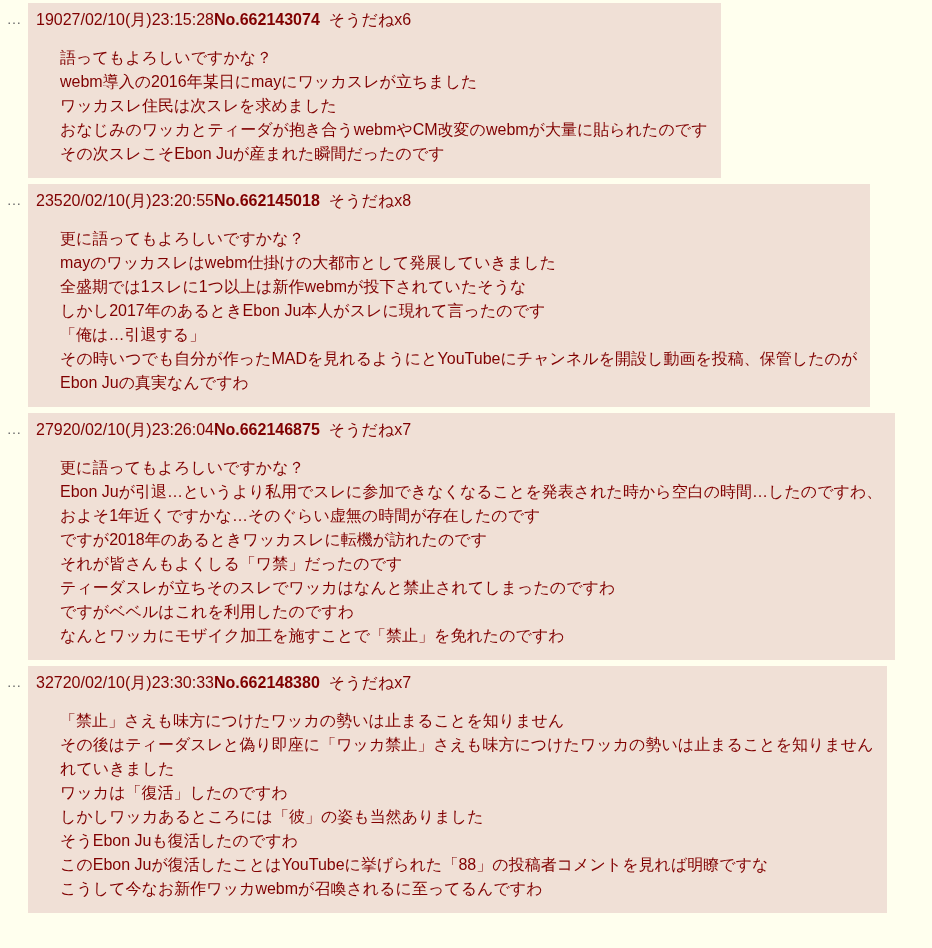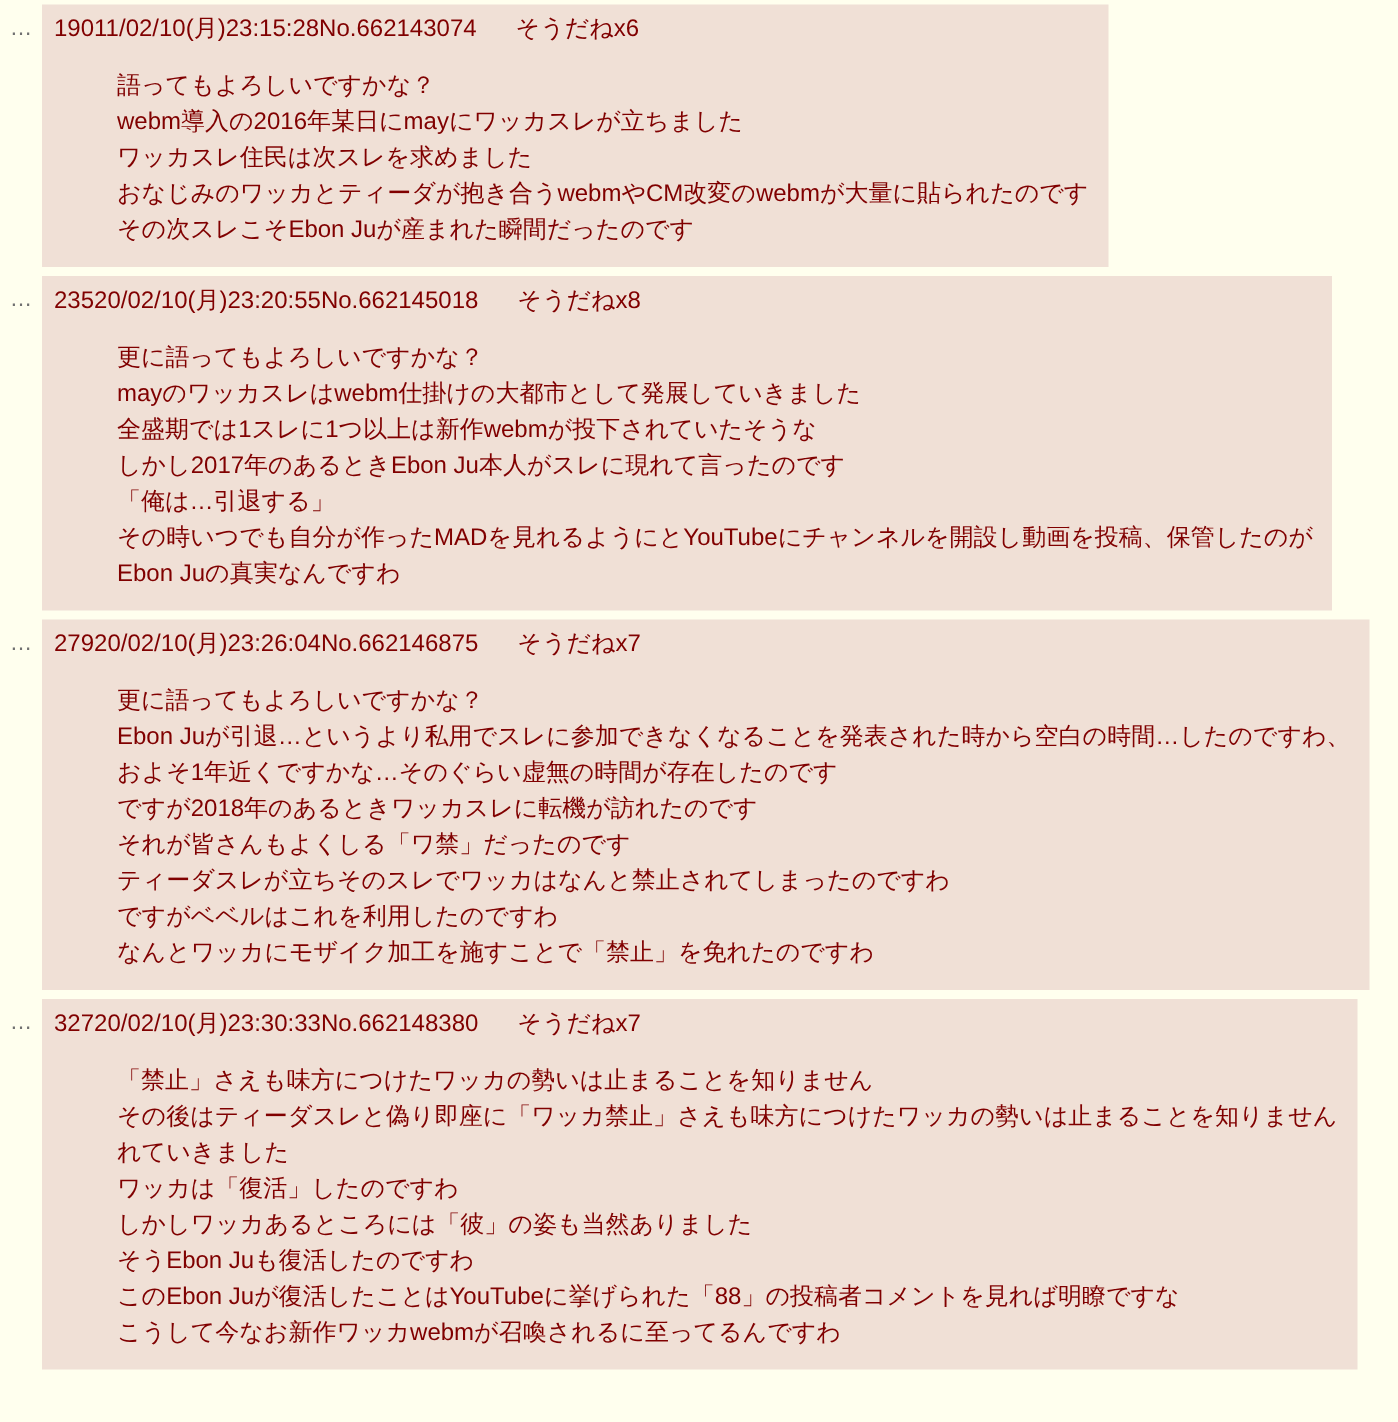--- a/index.html
+++ b/index.html
@@ -40,44 +40,45 @@
     white-space: nowrap;
     font-size: 16px;
   }
   .post-head .counter,
   .post-head .datetime,
   .post-head .number {
     color: #800000;
   }
   .post-head .number {
     cursor: pointer;
+    font-weight: bold;
   }
   .soudane {
-    margin-left: 26px;
+    margin-left: 9px;
     cursor: pointer;
     color: #800000;
   }
   blockquote {
-    margin: 15px 0 0 42px;
+    margin: 15px 0 0 24px;
     padding: 0;
   }
   .line {
     line-height: 24px;
     white-space: nowrap;
   }
 </style>
 </head>
 <body>
 
 <div class="thread">
 
   <div class="post-row">
     <span class="del">…</span>
     <div class="reply">
-      <div class="post-head"><span class="counter">190</span><span class="datetime">11/02/10(月)23:15:28</span><span class="number">No.662143074</span><span class="soudane">そうだねx6</span></div>
+      <div class="post-head"><span class="counter">190</span><span class="datetime">27/02/10(月)23:15:28</span><span class="number">No.662143074</span><span class="soudane">そうだねx6</span></div>
       <blockquote>
           <div class="line">語ってもよろしいですかな？</div>
           <div class="line">webm導入の2016年某日にmayにワッカスレが立ちました</div>
           <div class="line">ワッカスレ住民は次スレを求めました</div>
           <div class="line">おなじみのワッカとティーダが抱き合うwebmやCM改変のwebmが大量に貼られたのです</div>
           <div class="line">その次スレこそEbon Juが産まれた瞬間だったのです</div>
         </blockquote>
     </div>
   </div>
 

